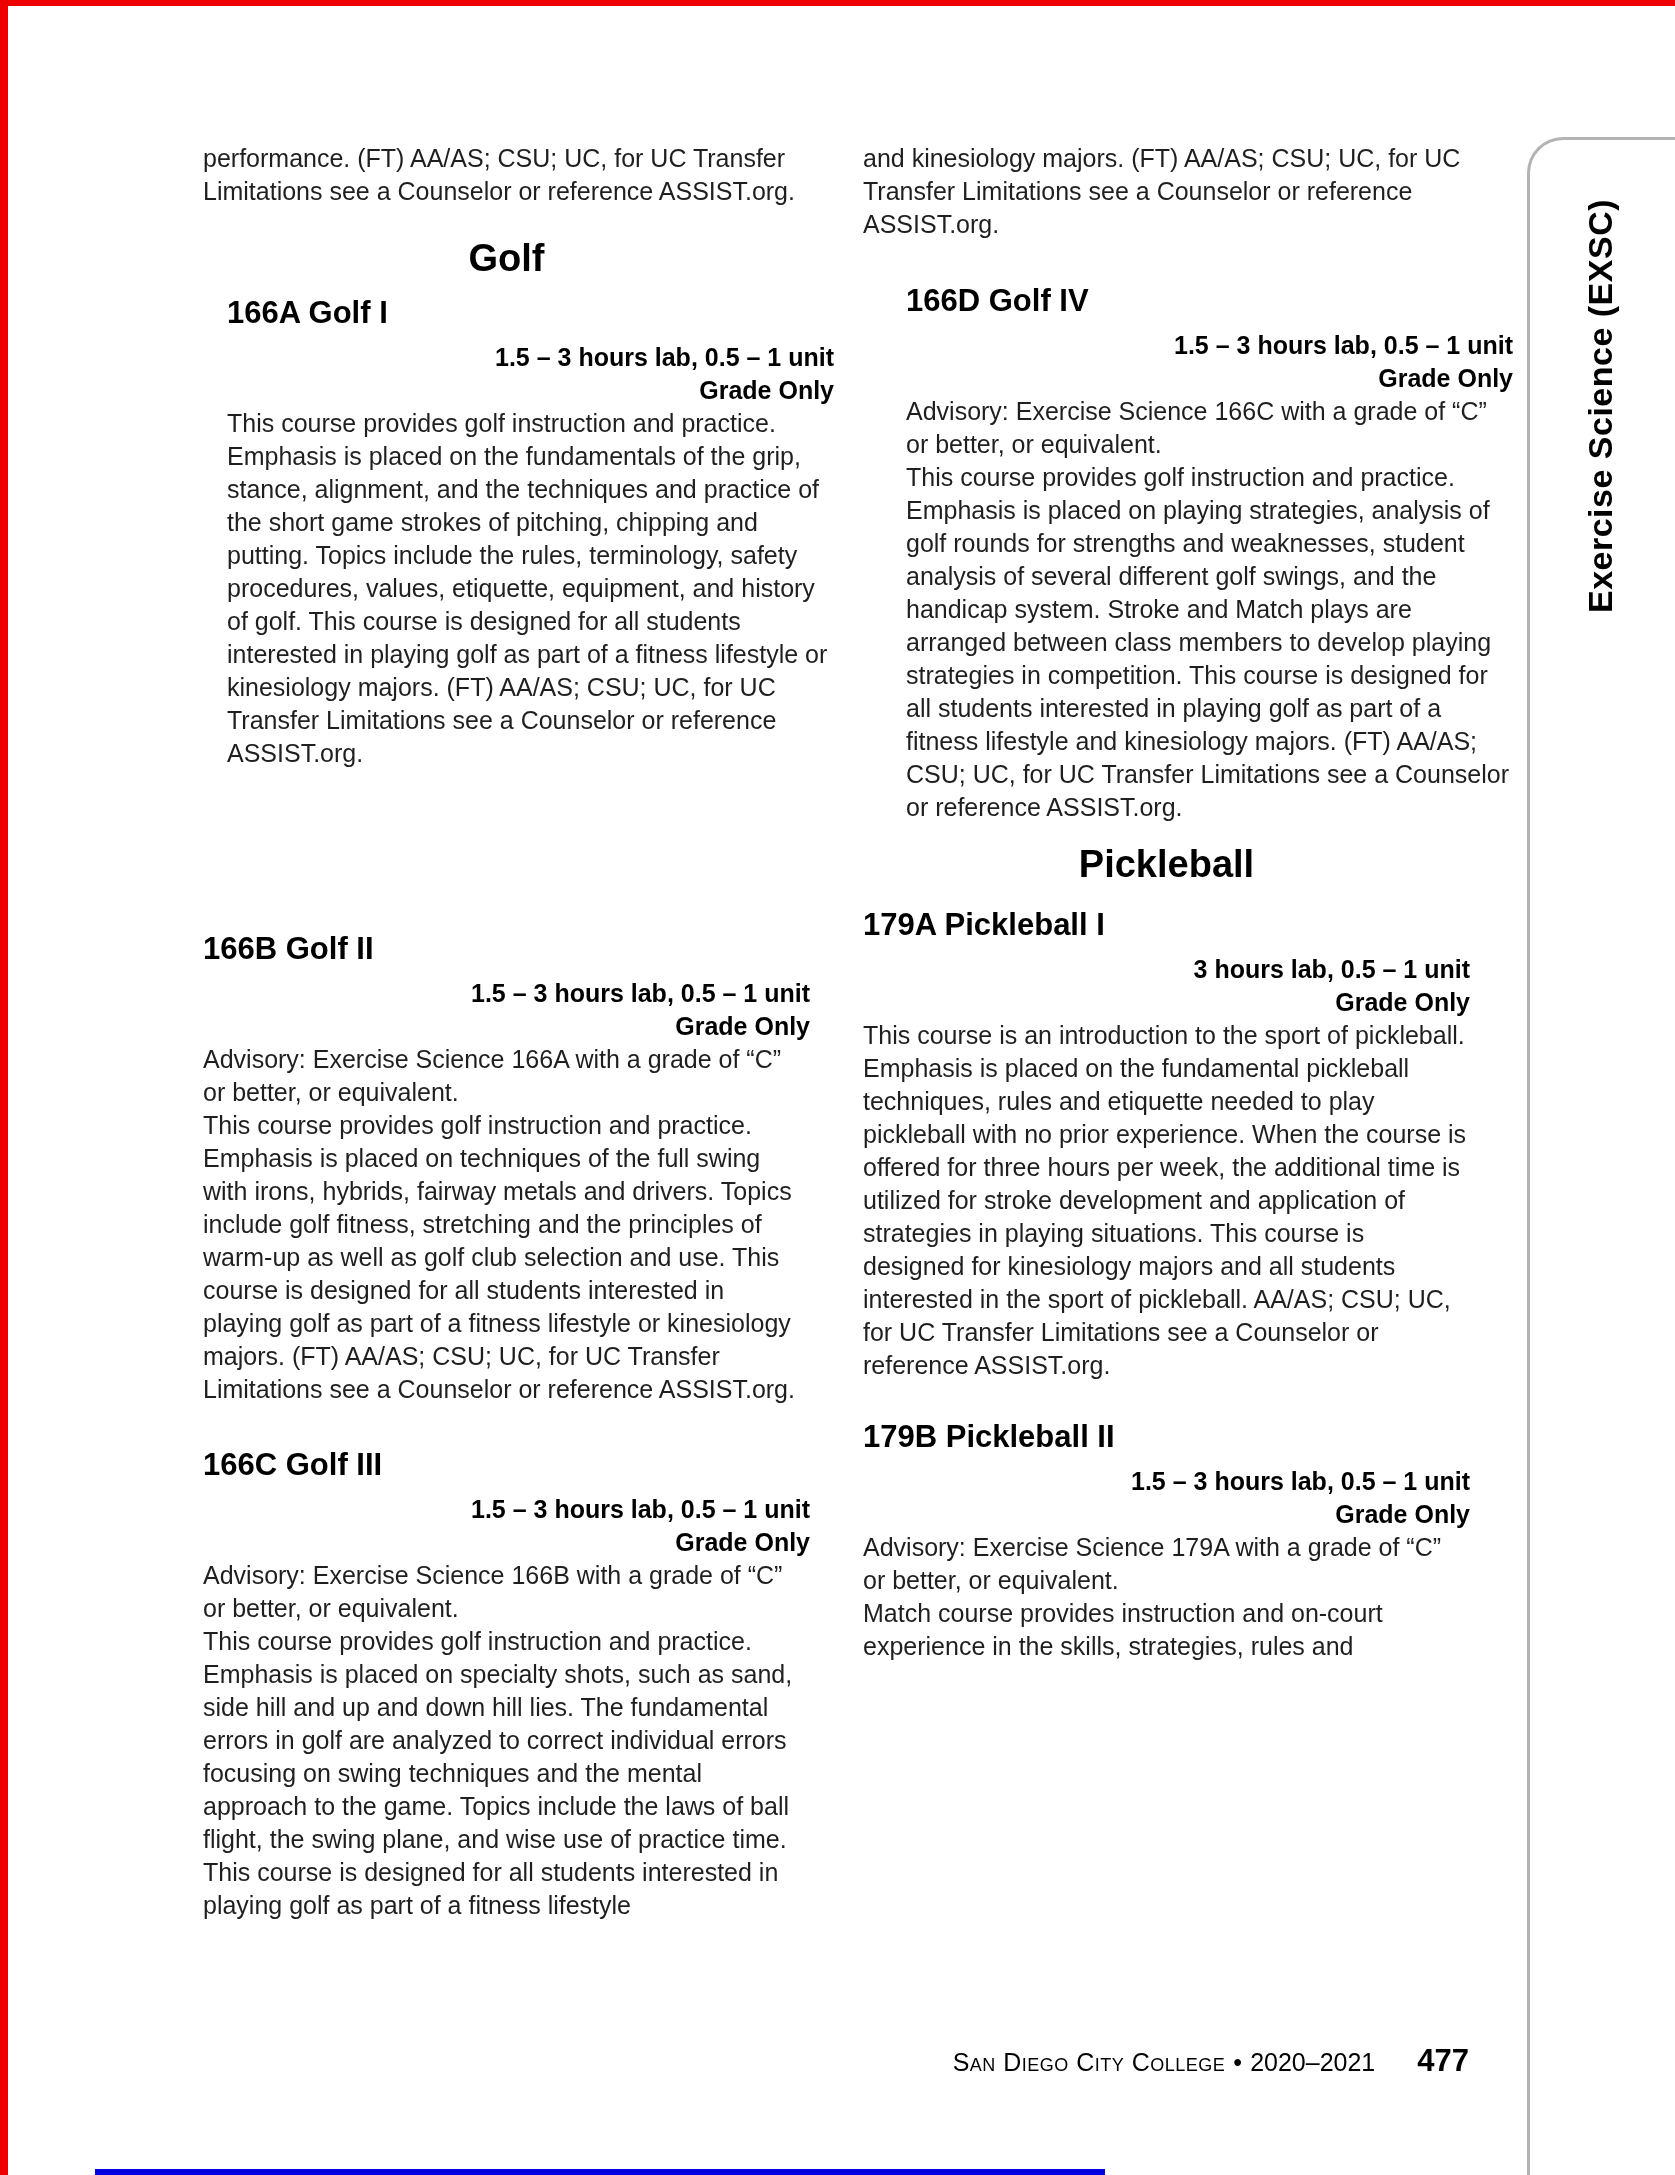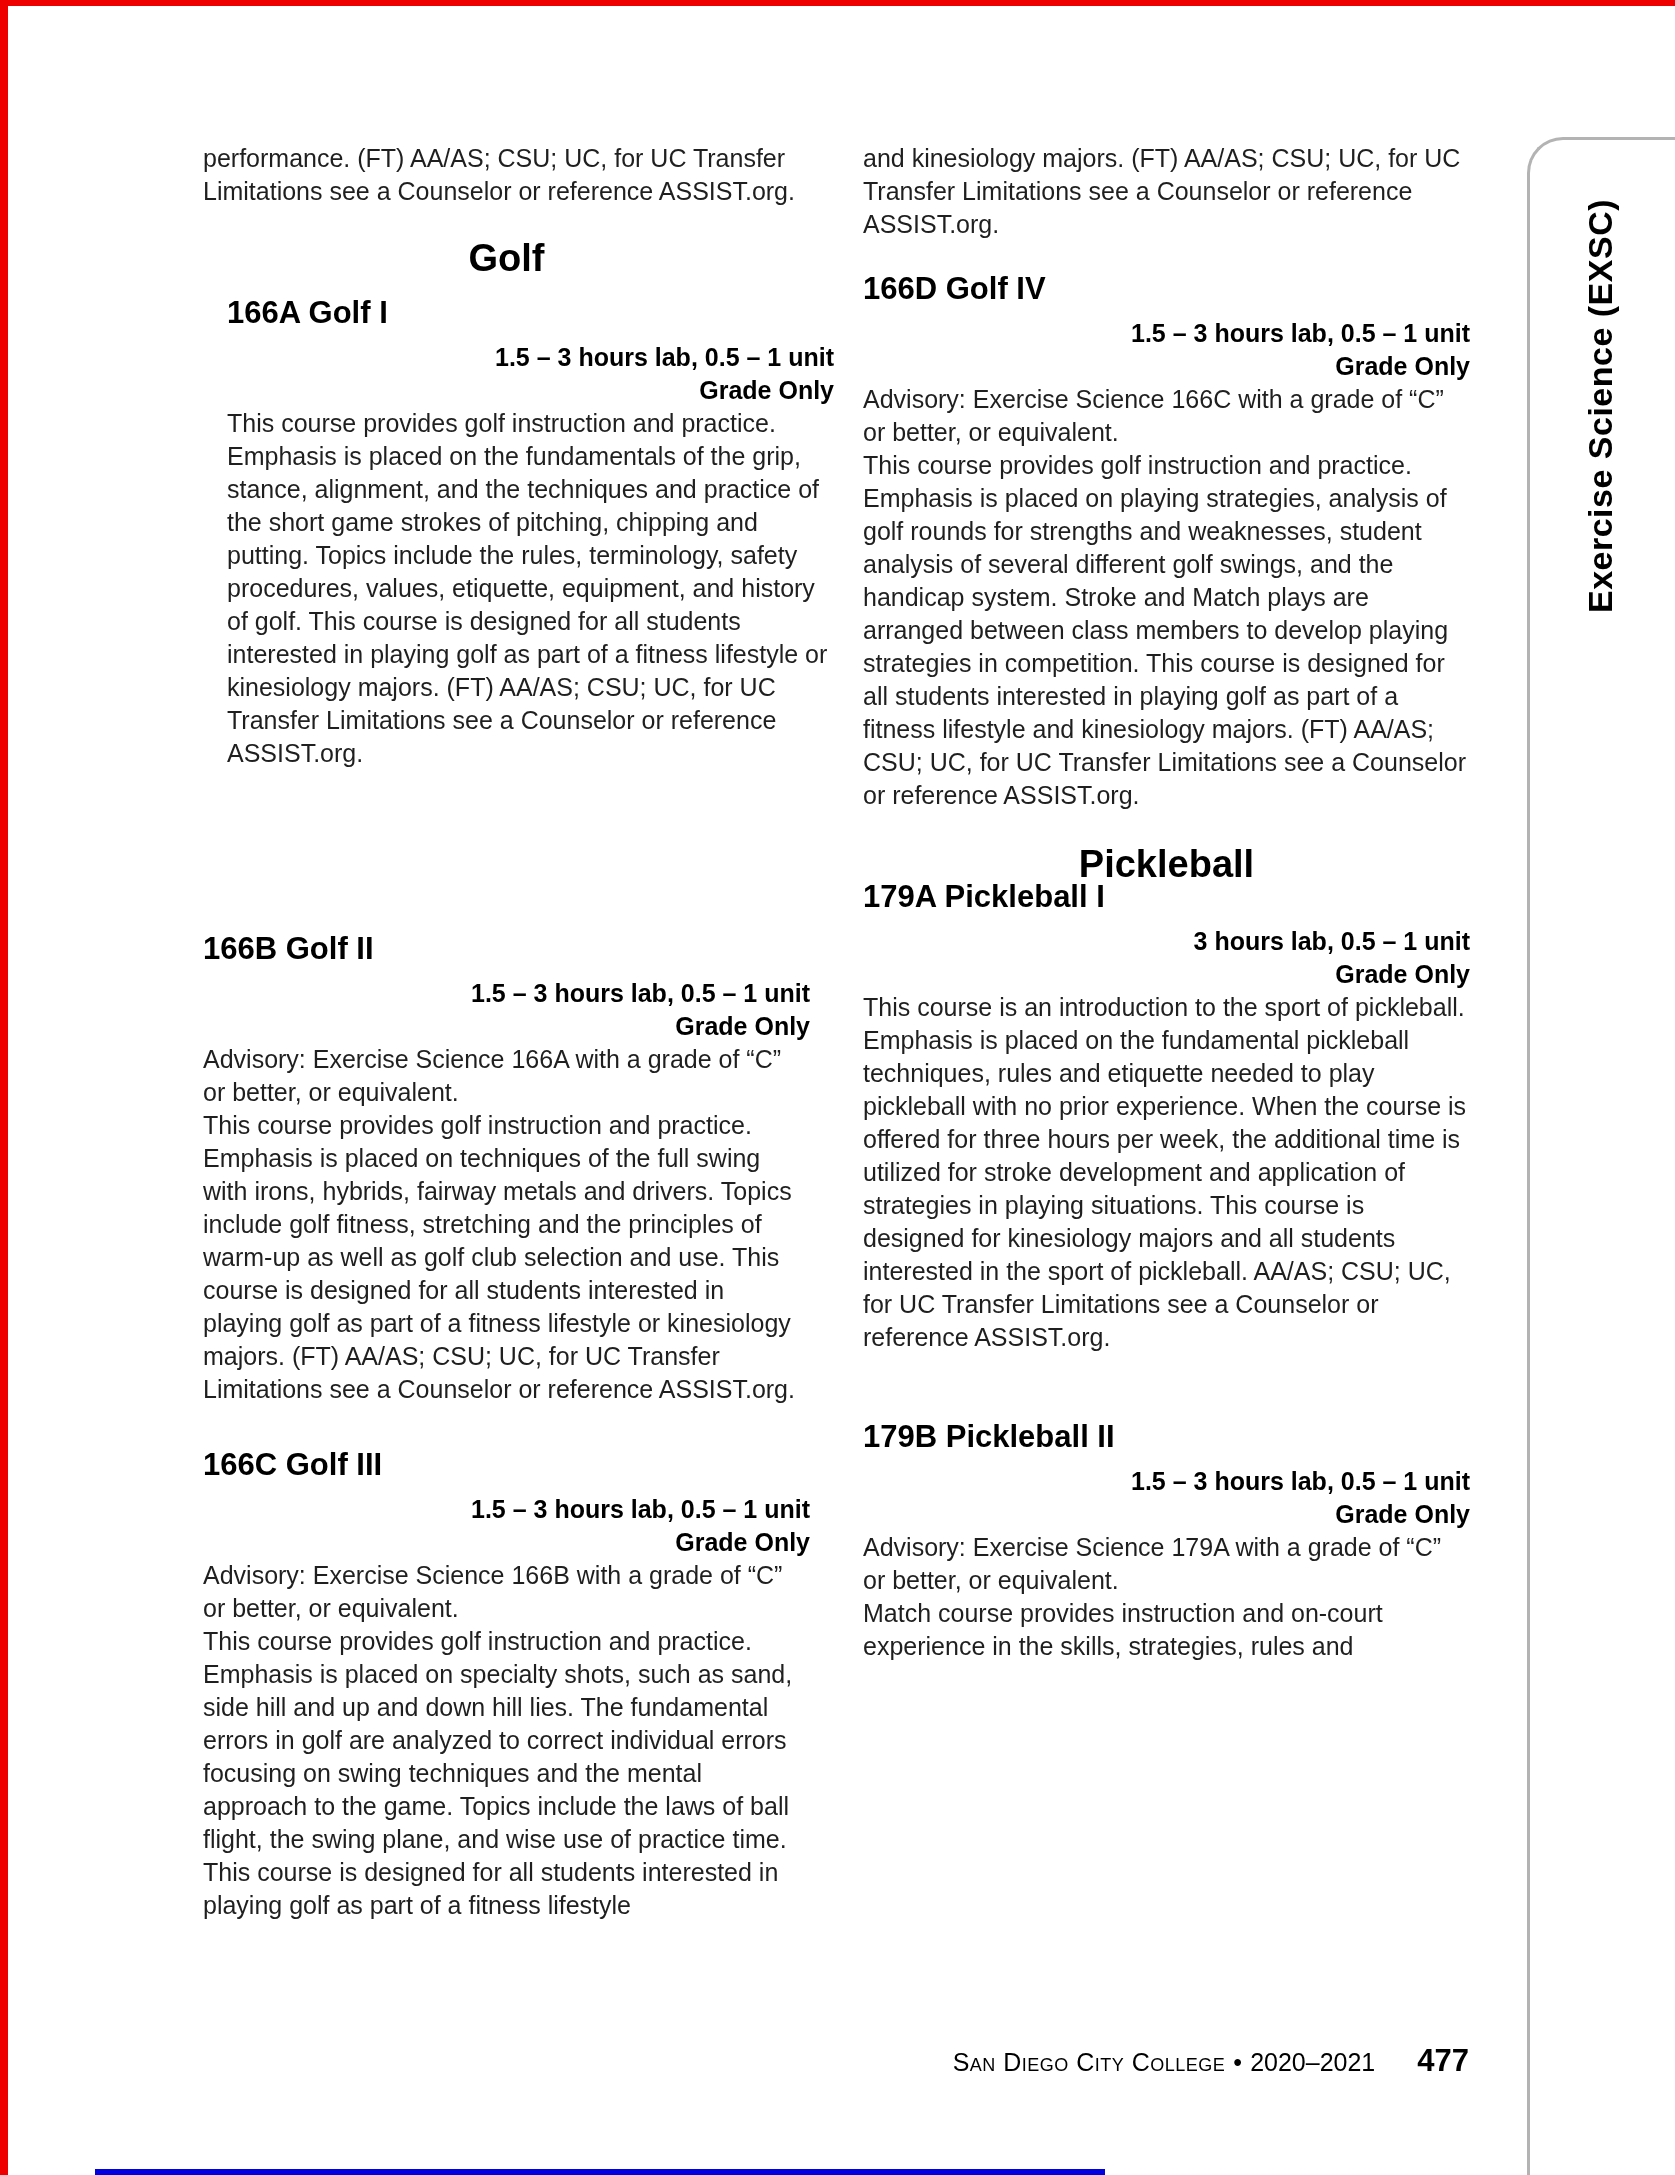--- a/index.html
+++ b/index.html
@@ -97,31 +97,31 @@
   <div class="course col-left" style="top:1448px;">
     <h3>166C Golf III</h3>
     <div class="units">1.5 – 3 hours lab, 0.5 – 1 unit</div>
     <div class="grade">Grade Only</div>
     <p><span class="note-label">Advisory:</span> <span>Exercise Science 166B with a grade of “C” or better, or equivalent.</span></p>
     <p>This course provides golf instruction and practice. Emphasis is placed on specialty shots, such as sand, side hill and up and down hill lies. The fundamental errors in golf are analyzed to correct individual errors focusing on swing techniques and the mental approach to the game. Topics include the laws of ball flight, the swing plane, and wise use of practice time. This course is designed for all students interested in playing golf as part of a fitness lifestyle</p>
   </div>
 
   <div class="intro col-right" style="top:142px;">and kinesiology majors. (FT) AA/AS; CSU; UC, for UC Transfer Limitations see a Counselor or reference ASSIST.org.</div>
 
-  <div class="course col-right" style="top:272px;">
+  <div class="course col-right" style="top:284px;margin-left:43px;">
     <h3>166D Golf IV</h3>
     <div class="units">1.5 – 3 hours lab, 0.5 – 1 unit</div>
     <div class="grade">Grade Only</div>
     <p><span class="note-label">Advisory:</span> <span>Exercise Science 166C with a grade of “C” or better, or equivalent.</span></p>
     <p>This course provides golf instruction and practice. Emphasis is placed on playing strategies, analysis of golf rounds for strengths and weaknesses, student analysis of several different golf swings, and the handicap system. Stroke and Match plays are arranged between class members to develop playing strategies in competition. This course is designed for all students interested in playing golf as part of a fitness lifestyle and kinesiology majors. (FT) AA/AS; CSU; UC, for UC Transfer Limitations see a Counselor or reference ASSIST.org.</p>
   </div>
 
   <div class="section-heading col-right" style="top:842px;">Pickleball</div>
 
-  <div class="course col-right" style="top:880px;">
+  <div class="course col-right" style="top:908px;">
     <h3>179A Pickleball I</h3>
     <div class="units">3 hours lab, 0.5 – 1 unit</div>
     <div class="grade">Grade Only</div>
     <p>This course is an introduction to the sport of pickleball. Emphasis is placed on the fundamental pickleball techniques, rules and etiquette needed to play pickleball with no prior experience. When the course is offered for three hours per week, the additional time is utilized for stroke development and application of strategies in playing situations. This course is designed for kinesiology majors and all students interested in the sport of pickleball. AA/AS; CSU; UC, for UC Transfer Limitations see a Counselor or reference ASSIST.org.</p>
   </div>
 
   <div class="course col-right" style="top:1420px;">
     <h3>179B Pickleball II</h3>
     <div class="units">1.5 – 3 hours lab, 0.5 – 1 unit</div>
     <div class="grade">Grade Only</div>

